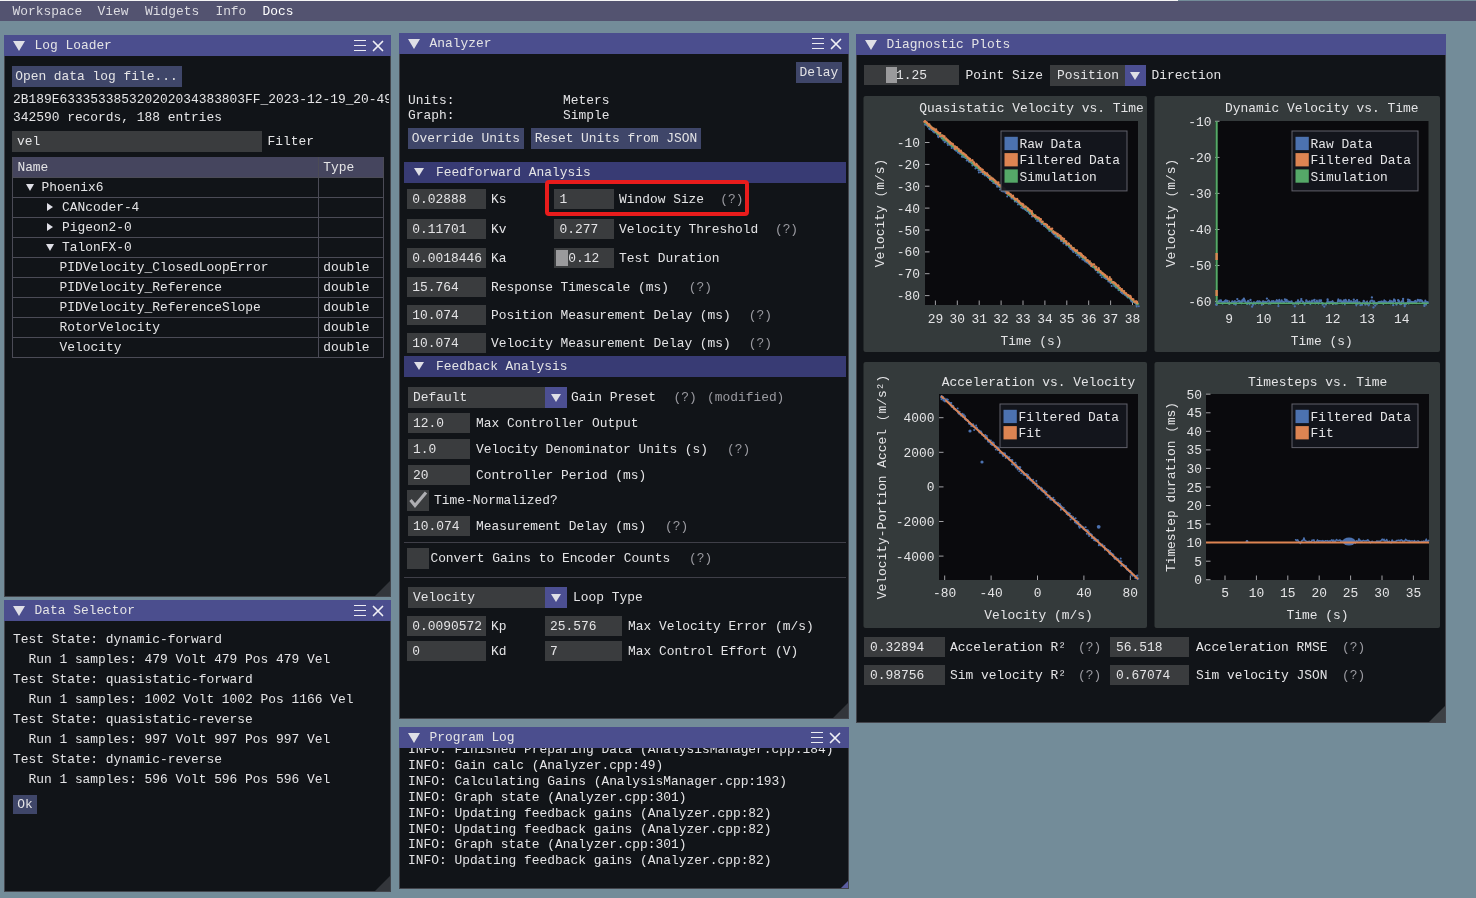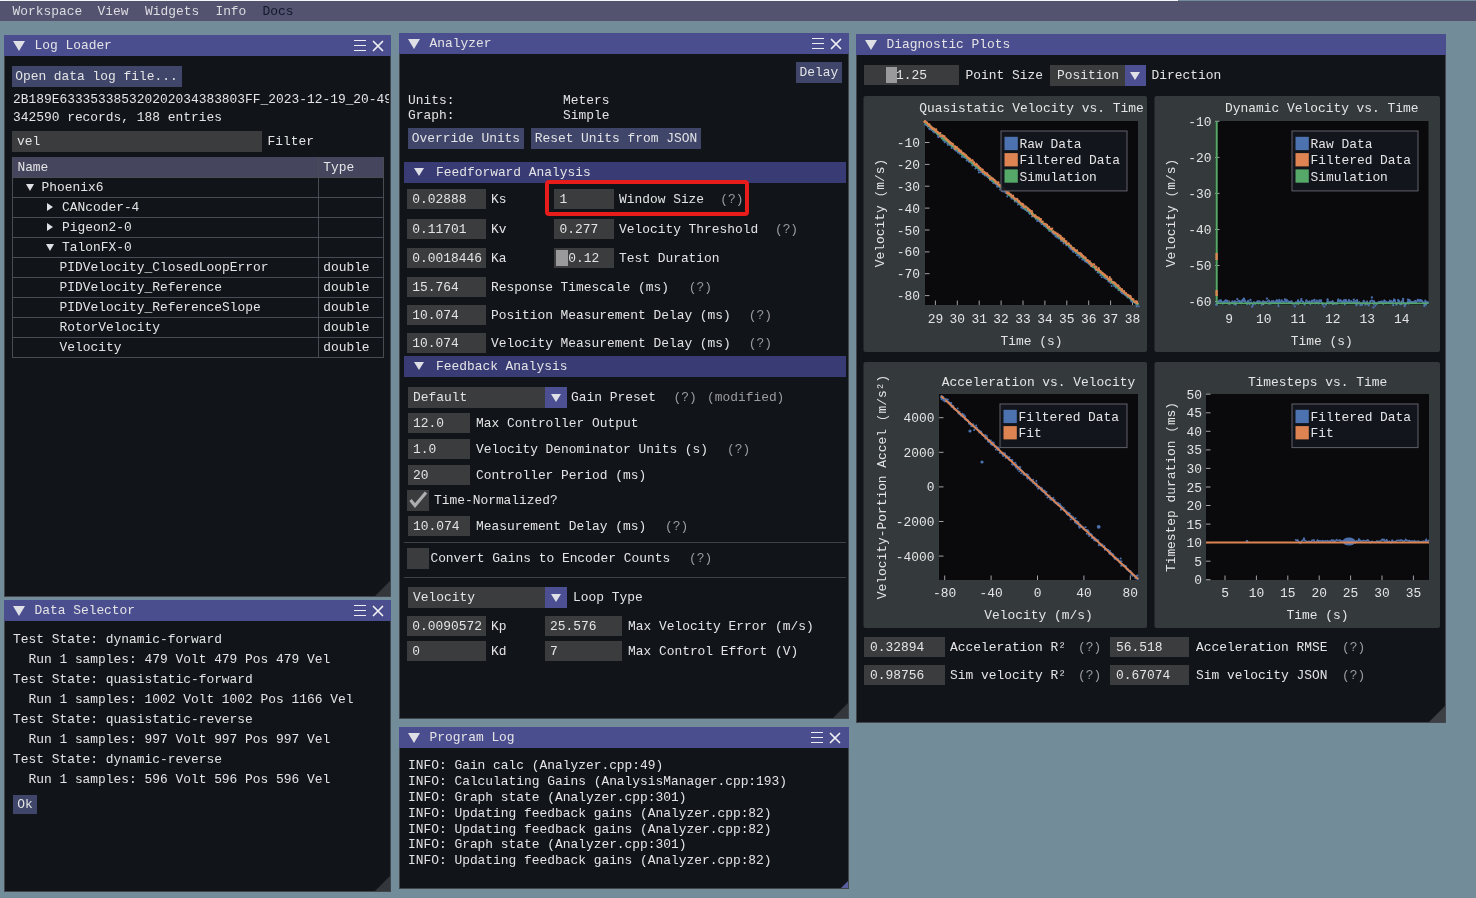--- a/index.html
+++ b/index.html
@@ -9,21 +9,21 @@
 </style></head>
 <body>
 <div class="root">
 <div class="r" style="left:0.0px;top:0.0px;width:1476.0px;height:898.0px;background:#738c99"></div>
 <div class="r" style="left:0.0px;top:1.0px;width:1476.0px;height:20.0px;background:#535370"></div>
 <div class="r" style="left:0.0px;top:0.0px;width:1178.0px;height:1.2px;background:#f5f5f5"></div>
 <div class="t" style="left:12.6px;top:4.5px;color:#dcdce2">Workspace</div>
 <div class="t" style="left:97.6px;top:4.5px;color:#dcdce2">View</div>
 <div class="t" style="left:145.0px;top:4.5px;color:#dcdce2">Widgets</div>
 <div class="t" style="left:215.4px;top:4.5px;color:#dcdce2">Info</div>
-<div class="t" style="left:262.5px;top:4.5px;color:#0f172a">Docs</div>
+<div class="t" style="left:262.5px;top:4.5px;color:#ffffff">Docs</div>
 <div class="r" style="left:4.0px;top:35.0px;width:387.0px;height:562.0px;background:#111418;box-shadow:inset 0 0 0 1px rgba(150,150,162,0.38)"></div>
 <div class="r" style="left:4.0px;top:35.0px;width:387.0px;height:21.0px;background:#4b4e8e"></div>
 <div class="tri" style="left:13.0px;top:40.8px;border-left:6.5px solid transparent;border-right:6.5px solid transparent;border-top:10.0px solid #dfdfe6"></div>
 <div class="t" style="left:34.5px;top:39.0px">Log Loader</div>
 <div class="r" style="left:353.5px;top:39.8px;width:12.0px;height:1.6px;background:#ececf2"></div>
 <div class="r" style="left:353.5px;top:44.8px;width:12.0px;height:1.6px;background:#ececf2"></div>
 <div class="r" style="left:353.5px;top:49.8px;width:12.0px;height:1.6px;background:#ececf2"></div>
 <svg class="ab" style="left:371.5px;top:39.5px" width="12" height="12">
       <path d="M1.5 1.5 L10.5 10.5 M10.5 1.5 L1.5 10.5" stroke="#f0f0f5" stroke-width="1.7" stroke-linecap="round"></path>
     </svg>
@@ -196,20 +196,21 @@
 <div class="t" style="left:550.0px;top:619.5px">25.576</div>
 <div class="t" style="left:628.0px;top:619.5px">Max Velocity Error (m/s)</div>
 <div class="r" style="left:407.0px;top:641.0px;width:79.0px;height:20.0px;background:#3a3c3e"></div>
 <div class="t" style="left:412.3px;top:644.5px">0</div>
 <div class="t" style="left:491.0px;top:644.5px">Kd</div>
 <div class="r" style="left:545.0px;top:641.0px;width:77.0px;height:20.0px;background:#3a3c3e"></div>
 <div class="t" style="left:550.0px;top:644.5px">7</div>
 <div class="t" style="left:628.0px;top:644.5px">Max Control Effort (V)</div>
 <div class="tri" style="left:833.0px;top:703.0px;border-left:15px solid transparent;border-bottom:15px solid #33363b"></div>
 <div class="r" style="left:399.0px;top:727.0px;width:450.0px;height:162.0px;background:#111418;box-shadow:inset 0 0 0 1px rgba(150,150,162,0.38)"></div>
+<div class="t" style="left:408.0px;top:743.2px">INFO: Finished Preparing Data (AnalysisManager.cpp:184)</div>
 <div class="t" style="left:408.0px;top:759.1px">INFO: Gain calc (Analyzer.cpp:49)</div>
 <div class="t" style="left:408.0px;top:774.9px">INFO: Calculating Gains (AnalysisManager.cpp:193)</div>
 <div class="t" style="left:408.0px;top:790.8px">INFO: Graph state (Analyzer.cpp:301)</div>
 <div class="t" style="left:408.0px;top:806.6px">INFO: Updating feedback gains (Analyzer.cpp:82)</div>
 <div class="t" style="left:408.0px;top:822.5px">INFO: Updating feedback gains (Analyzer.cpp:82)</div>
 <div class="t" style="left:408.0px;top:838.4px">INFO: Graph state (Analyzer.cpp:301)</div>
 <div class="t" style="left:408.0px;top:854.2px">INFO: Updating feedback gains (Analyzer.cpp:82)</div>
 <div class="r" style="left:399.0px;top:727.0px;width:450.0px;height:21.0px;background:#4b4e8e"></div>
 <div class="tri" style="left:408.0px;top:732.8px;border-left:6.5px solid transparent;border-right:6.5px solid transparent;border-top:10.0px solid #dfdfe6"></div>
 <div class="t" style="left:429.5px;top:731.0px">Program Log</div>

